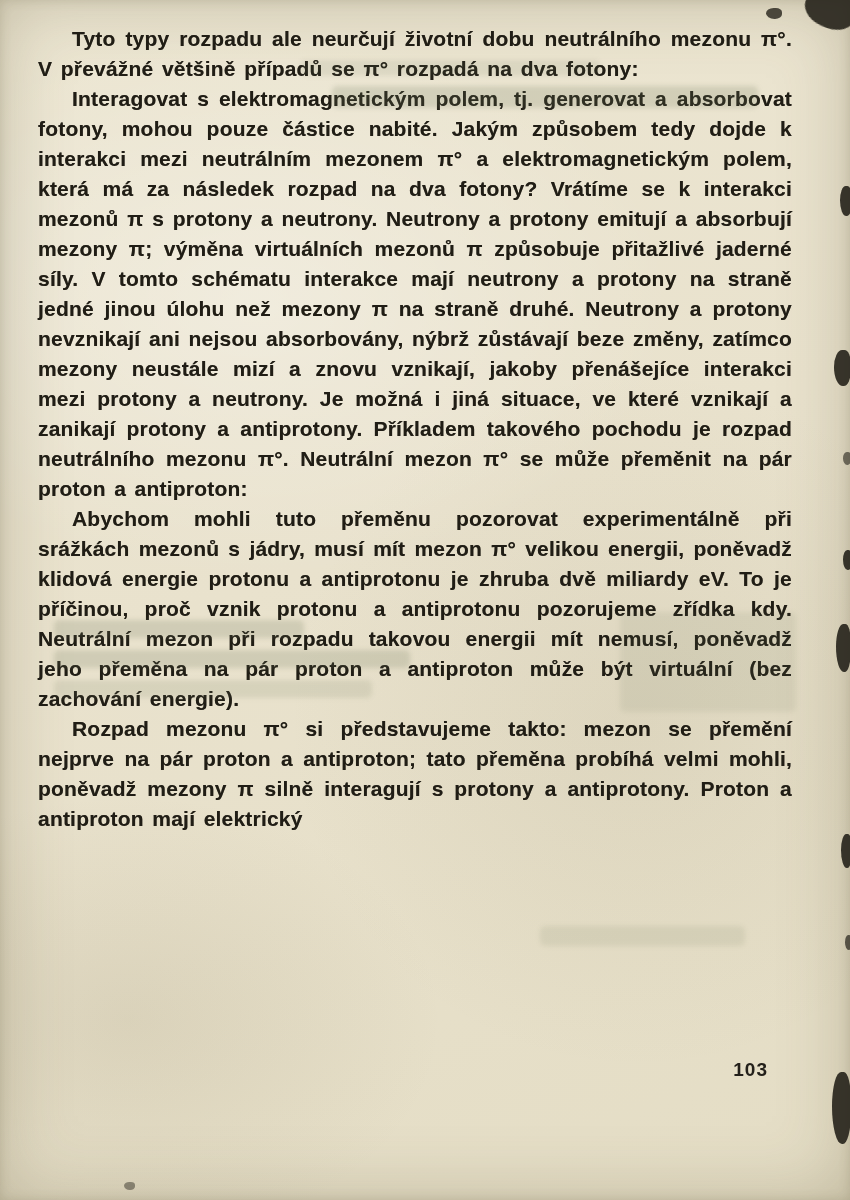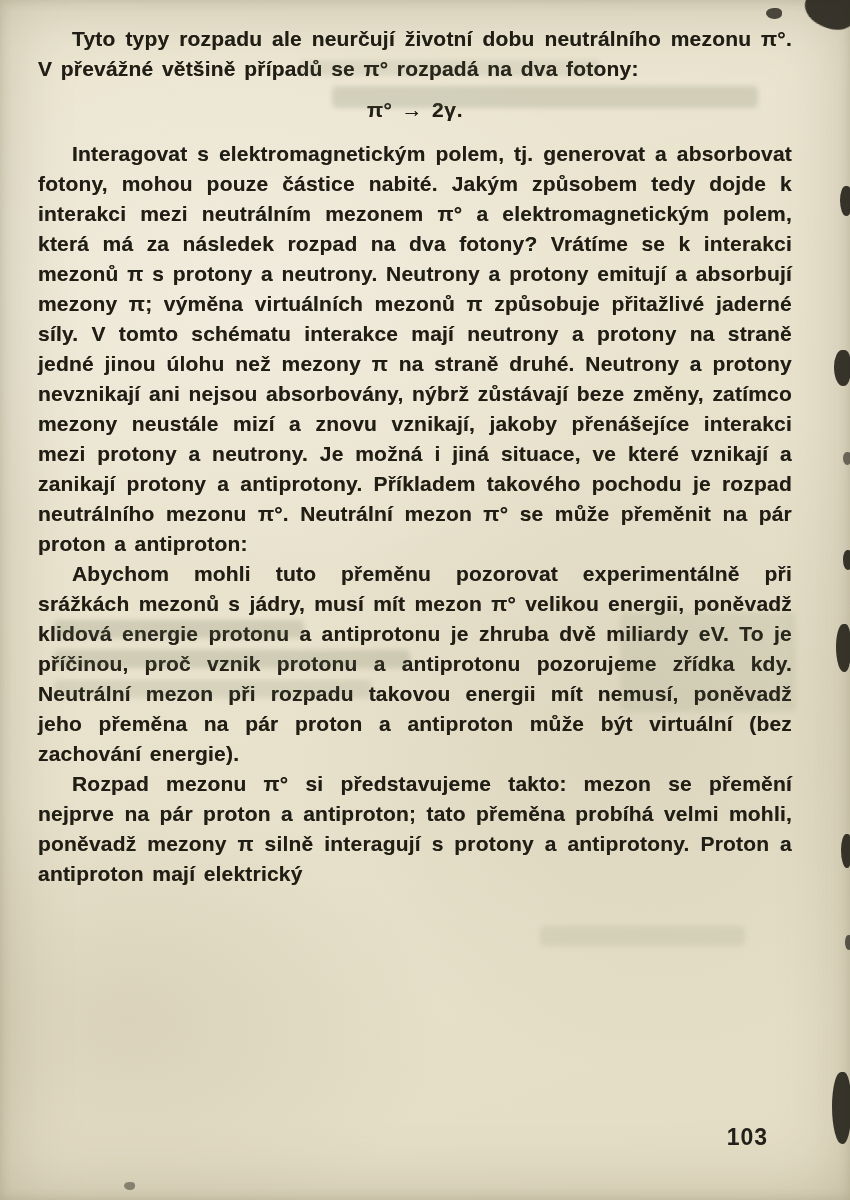--- a/index.html
+++ b/index.html
@@ -42,22 +42,22 @@
     text-align: center;
     text-indent: 0;
     margin: 11px 0 14px 0;
     font-size: 21px;
     letter-spacing: 0.6px;
     text-shadow: 0 0 0.4px rgba(32,29,21,0.55);
   }
   .page-number {
     position: absolute;
     right: 82px;
-    top: 1124px;
-    font-size: 23px;
+    top: 1059px;
+    font-size: 19px;
     font-weight: 700;
     color: #23201a;
     letter-spacing: 1px;
   }
   
   .ghost {
     position: absolute;
     background: rgba(112,122,88,0.20);
     border-radius: 5px;
     filter: blur(2.5px);
@@ -92,21 +92,20 @@
   .b11 { left: 843px; top: 452px;  width: 8px;  height: 13px; opacity: .6; }
 </style>
 </head>
 <body>
 
 <div class="page">
 
   <main class="text-block">
     <p class="para">Tyto typy rozpadu ale neurčují životní dobu neutrálního mezonu π°. V převážné většině případů se π° rozpadá na dva fotony:</p>
 
-    <div class="formula">π° → 2γ.</div>
 
     <p class="para">Interagovat s elektromagnetickým polem, tj. generovat a absorbovat fotony, mohou pouze částice nabité. Jakým způsobem tedy dojde k interakci mezi neutrálním mezonem π° a elektromagnetickým polem, která má za následek rozpad na dva fotony? Vrátíme se k interakci mezonů π s protony a neutrony. Neutrony a protony emitují a absorbují mezony π; výměna virtuálních mezonů π způsobuje přitažlivé jaderné síly. V tomto schématu interakce mají neutrony a protony na straně jedné jinou úlohu než mezony π na straně druhé. Neutrony a protony nevznikají ani nejsou absorbovány, nýbrž zůstávají beze změny, zatímco mezony neustále mizí a znovu vznikají, jakoby přenášejíce interakci mezi protony a neutrony. Je možná i jiná situace, ve které vznikají a zanikají protony a antiprotony. Příkladem takového pochodu je rozpad neutrálního mezonu π°. Neutrální mezon π° se může přeměnit na pár proton a antiproton:</p>
 
 
     <p class="para">Abychom mohli tuto přeměnu pozorovat experimentálně při srážkách mezonů s jádry, musí mít mezon π° velikou energii, poněvadž klidová energie protonu a antiprotonu je zhruba dvě miliardy eV. To je příčinou, proč vznik protonu a antiprotonu pozorujeme zřídka kdy. Neutrální mezon při rozpadu takovou energii mít nemusí, poněvadž jeho přeměna na pár proton a antiproton může být virtuální (bez zachování energie).</p>
 
     <p class="para">Rozpad mezonu π° si představujeme takto: mezon se přemění nejprve na pár proton a antiproton; tato přeměna probíhá velmi mohli, poněvadž mezony π silně interagují s protony a antiprotony. Proton a antiproton mají elektrický</p>
   </main>
 
   <div class="page-number">103</div>

